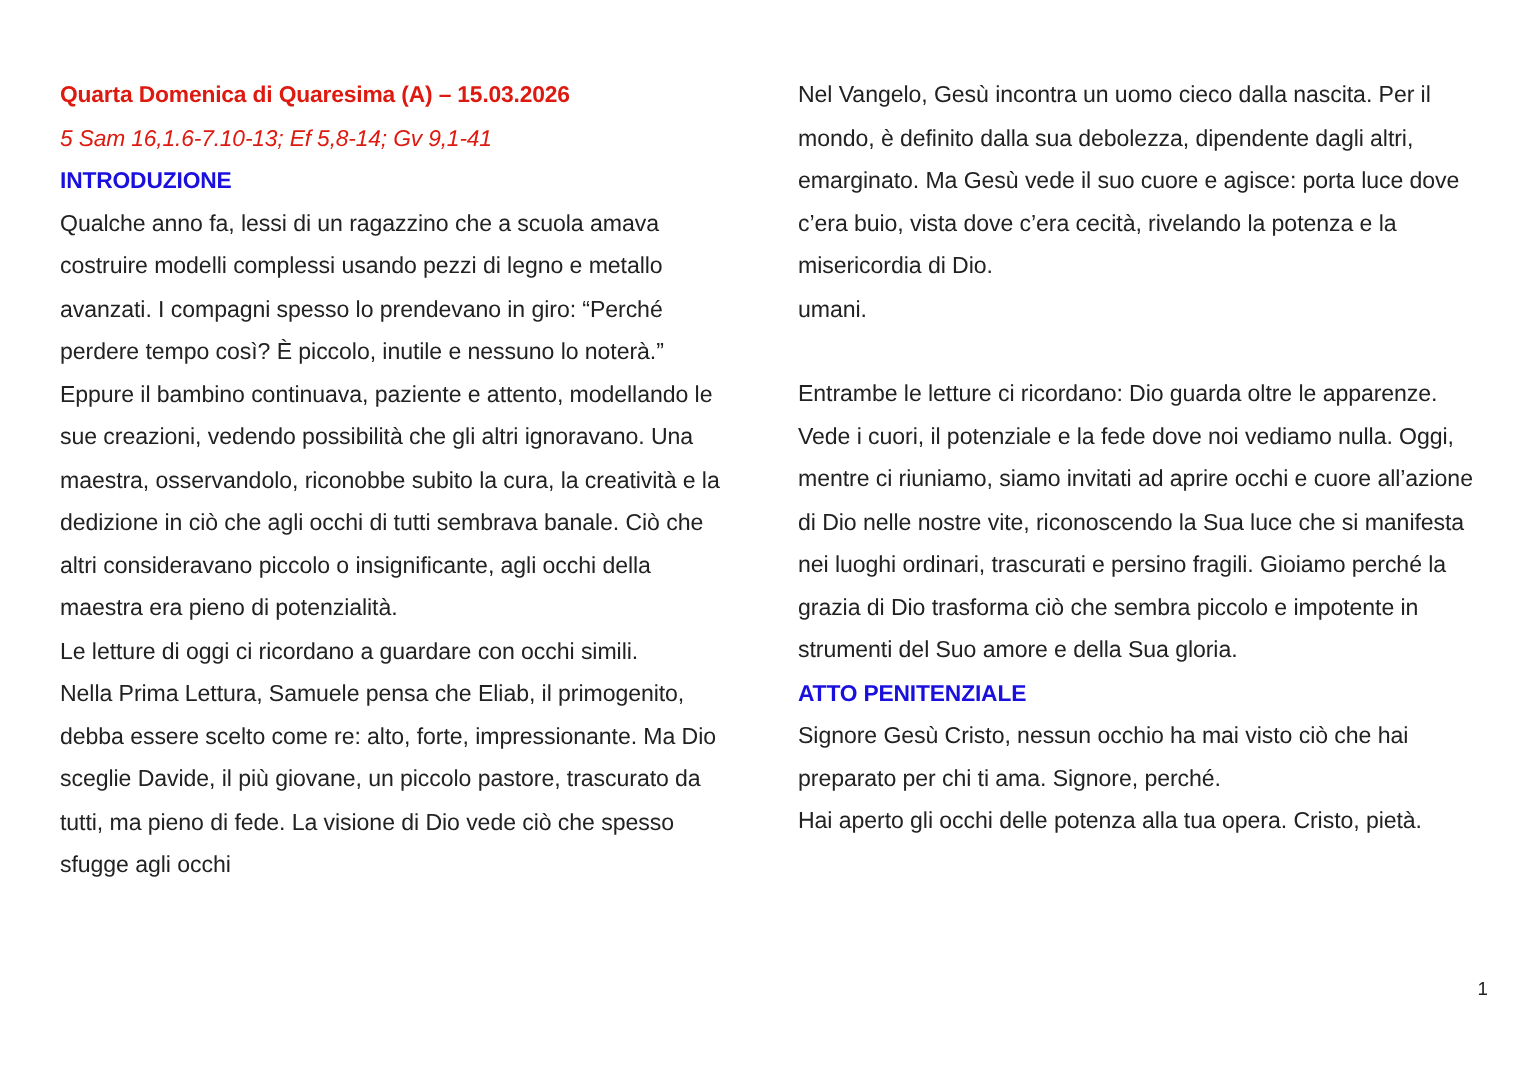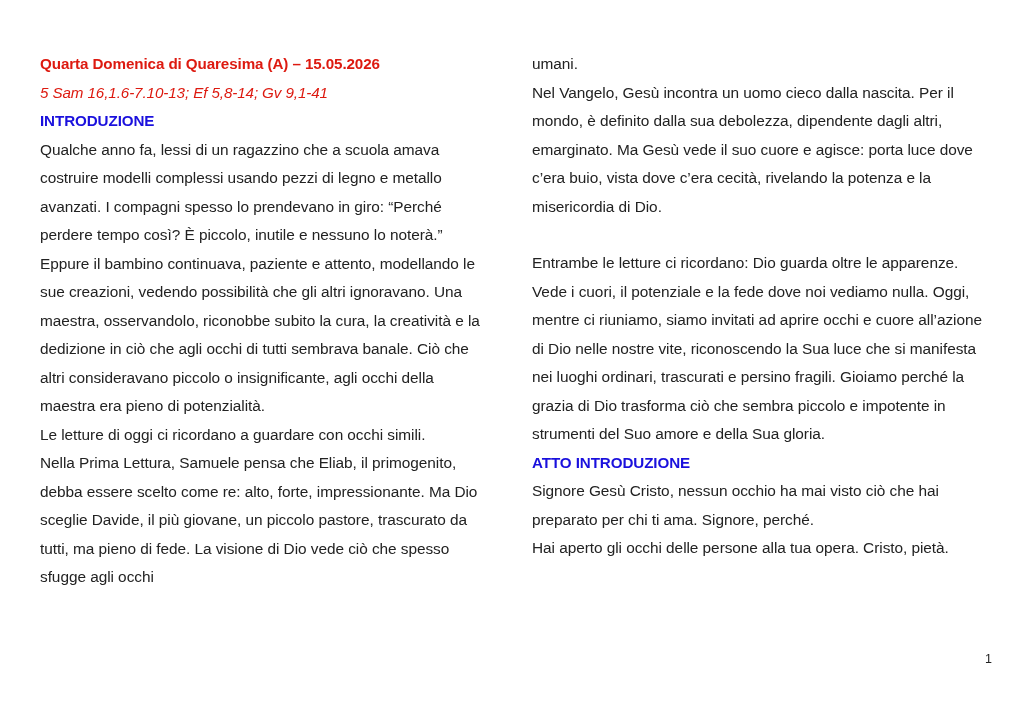--- a/index.html
+++ b/index.html
@@ -86,44 +86,44 @@
   }
 </style>
 </head>
 <body>
 
 <div class="page">
 
   <div class="columns">
 
     <div class="column column-left">
-      <p class="doc-title">Quarta Domenica di Quaresima (A) – 15.05.2026</p>
+      <p class="doc-title">Quarta Domenica di Quaresima (A) – 15.03.2026</p>
 
       <p class="doc-readings">5 Sam 16,1.6-7.10-13; Ef 5,8-14; Gv 9,1-41</p>
 
       <p class="section-heading">INTRODUZIONE</p>
 
       <p class="body-par">Qualche anno fa, lessi di un ragazzino che a scuola amava costruire modelli complessi usando pezzi di legno e metallo avanzati. I compagni spesso lo prendevano in giro: “Perché perdere tempo così? È piccolo, inutile e nessuno lo noterà.” Eppure il bambino continuava, paziente e attento, modellando le sue creazioni, vedendo possibilità che gli altri ignoravano. Una maestra, osservandolo, riconobbe subito la cura, la creatività e la dedizione in ciò che agli occhi di tutti sembrava banale. Ciò che altri consideravano piccolo o insignificante, agli occhi della maestra era pieno di potenzialità.</p>
 
       <p class="body-par">Le letture di oggi ci ricordano a guardare con occhi simili.</p>
 
       <p class="body-par">Nella Prima Lettura, Samuele pensa che Eliab, il primogenito, debba essere scelto come re: alto, forte, impressionante. Ma Dio sceglie Davide, il più giovane, un piccolo pastore, trascurato da tutti, ma pieno di fede. La visione di Dio vede ciò che spesso sfugge agli occhi</p>
     </div>
 
     <div class="column column-right">
+      <p class="body-par">Nel Vangelo, Gesù incontra un uomo cieco dalla nascita. Per il mondo, è definito dalla sua debolezza, dipendente dagli altri, emarginato. Ma Gesù vede il suo cuore e agisce: porta luce dove c’era buio, vista dove c’era cecità, rivelando la potenza e la misericordia di Dio.</p>
+
       <p class="body-par">umani.</p>
-
-      <p class="body-par">Nel Vangelo, Gesù incontra un uomo cieco dalla nascita. Per il mondo, è definito dalla sua debolezza, dipendente dagli altri, emarginato. Ma Gesù vede il suo cuore e agisce: porta luce dove c’era buio, vista dove c’era cecità, rivelando la potenza e la misericordia di Dio.</p>
 
       <p class="body-par gap-before">Entrambe le letture ci ricordano: Dio guarda oltre le apparenze. Vede i cuori, il potenziale e la fede dove noi vediamo nulla. Oggi, mentre ci riuniamo, siamo invitati ad aprire occhi e cuore all’azione di Dio nelle nostre vite, riconoscendo la Sua luce che si manifesta nei luoghi ordinari, trascurati e persino fragili. Gioiamo perché la grazia di Dio trasforma ciò che sembra piccolo e impotente in strumenti del Suo amore e della Sua gloria.</p>
 
-      <p class="section-heading">ATTO INTRODUZIONE</p>
+      <p class="section-heading">ATTO PENITENZIALE</p>
 
       <p class="body-par">Signore Gesù Cristo, nessun occhio ha mai visto ciò che hai preparato per chi ti ama. Signore, perché.</p>
 
-      <p class="body-par">Hai aperto gli occhi delle persone alla tua opera. Cristo, pietà.</p>
+      <p class="body-par">Hai aperto gli occhi delle potenza alla tua opera. Cristo, pietà.</p>
     </div>
 
   </div>
 
   <div class="page-number">1</div>
 
 </div>
 
 </body></html>

